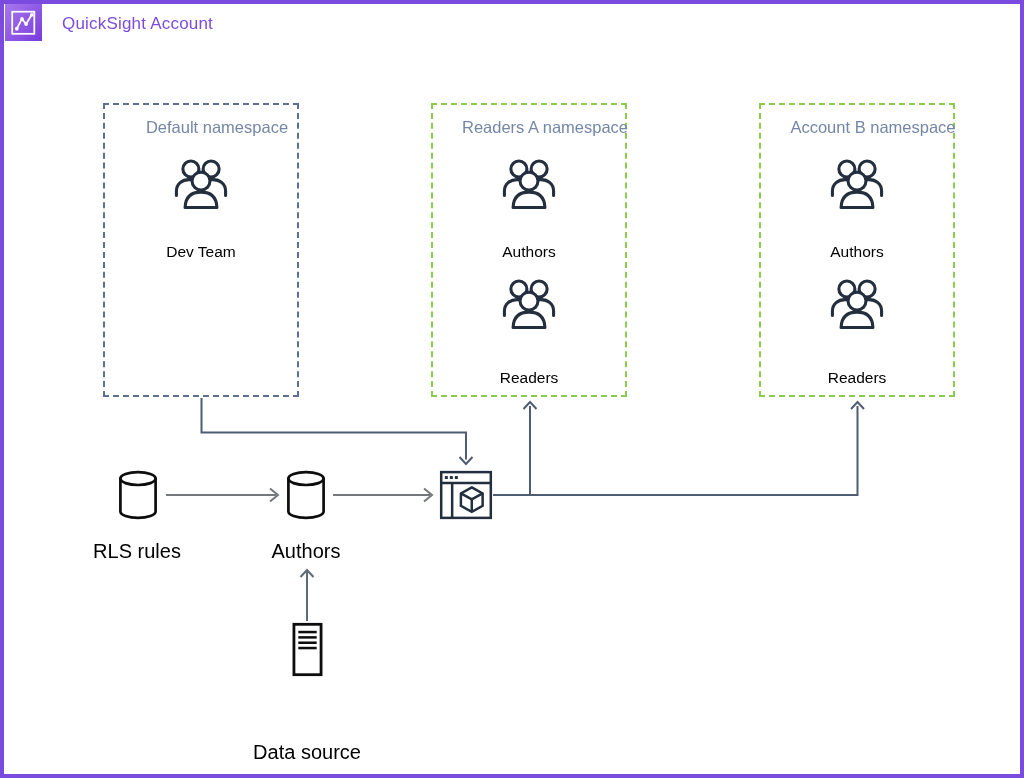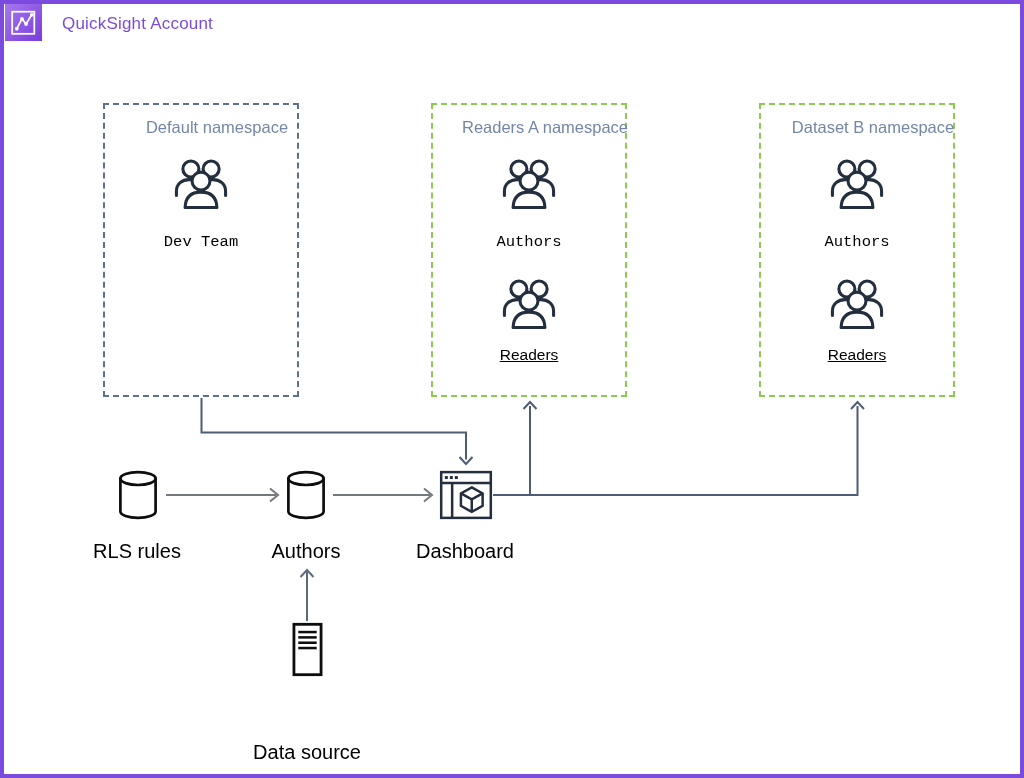--- a/index.html
+++ b/index.html
@@ -37,23 +37,23 @@
   .ns-green{border:2px dashed var(--green-dashed);}
   #ns-default{left:103px;}
   #ns-tenant-a{left:431px;}
   #ns-tenant-b{left:759px;}
   .ns-title{
     position:absolute;top:13px;left:16px;width:100%;
     text-align:center;font-size:16.5px;color:var(--namespace-title);
   }
   .group-icon{position:absolute;left:50%;transform:translateX(-50%);}
   .g1-icon{top:51px;}
-  .g1-label{top:128px;font-family:Liberation Mono, monospace;}
+  .g1-label{top:138px;}
   .g2-icon{top:171px;}
-  .g2-label{top:241px;text-decoration:underline;}
+  .g2-label{top:264px;}
   .group-label{
     position:absolute;left:0;width:100%;text-align:center;
     font-size:15.5px;color:var(--label);
   }
   
   .node-icon{position:absolute;}
   .node-label{
     position:absolute;width:180px;transform:translateX(-50%);
     text-align:center;font-size:20px;color:var(--label);
   }
@@ -165,21 +165,21 @@
           <circle cx="40.5" cy="13.5" r="8.3"></circle>
           <path d="M13.5 53.4 C13.9 42.5 19.5 37.5 30 37.5 C40.5 37.5 46.1 42.5 46.5 53.4 Z" fill="#ffffff"></path>
           <circle cx="30" cy="26" r="9.3" fill="#ffffff"></circle>
         </g>
       </svg>
     </div>
     <div class="group-label g2-label">Readers</div>
   </div>
 
   <div id="ns-tenant-b" class="ns-box ns-green">
-    <div class="ns-title">Dataset B namespace</div>
+    <div class="ns-title">Account B namespace</div>
     <div class="group-icon g1-icon">
       <svg width="58" height="54" viewBox="0 0 60 56" fill="none" stroke-width="3.2" stroke-linecap="round" stroke-linejoin="round">
         <g class="stroke-navy">
           <path d="M4.5 41 V36.5 C4.5 29 10.5 24.5 17.5 24.5 H25"></path>
           <circle cx="19.5" cy="13.5" r="8.3"></circle>
           <path d="M55.5 41 V36.5 C55.5 29 49.5 24.5 42.5 24.5 H35"></path>
           <circle cx="40.5" cy="13.5" r="8.3"></circle>
           <path d="M13.5 53.4 C13.9 42.5 19.5 37.5 30 37.5 C40.5 37.5 46.1 42.5 46.5 53.4 Z" fill="#ffffff"></path>
           <circle cx="30" cy="26" r="9.3" fill="#ffffff"></circle>
         </g>
@@ -231,21 +231,20 @@
         <polyline points="22.7,24.3 34,30.6 45.3,24.3"></polyline>
         <line x1="34" y1="30.6" x2="34" y2="43.6"></line>
       </g>
       <g class="fill-navy" stroke="none">
         <rect x="6" y="6.3" width="3.1" height="3.1"></rect>
         <rect x="11.2" y="6.3" width="3.1" height="3.1"></rect>
         <rect x="16.4" y="6.3" width="3.1" height="3.1"></rect>
       </g>
     </svg>
   </div>
-  <div id="label-dashboard" class="node-label">Dashboard</div>
 
   <div id="icon-datasource" class="node-icon">
     <svg width="31" height="55" viewBox="0 0 32 56" fill="none" stroke-width="2.9" stroke-linejoin="miter">
       <g class="stroke-black">
         <rect x="2" y="2" width="28" height="52"></rect>
         <line x1="6.5" y1="10" x2="25.5" y2="10" stroke-width="2.6"></line>
         <line x1="6.5" y1="15.5" x2="25.5" y2="15.5" stroke-width="2.6"></line>
         <line x1="6.5" y1="21" x2="25.5" y2="21" stroke-width="2.6"></line>
         <line x1="6.5" y1="26.5" x2="25.5" y2="26.5" stroke-width="2.6"></line>
       </g>

